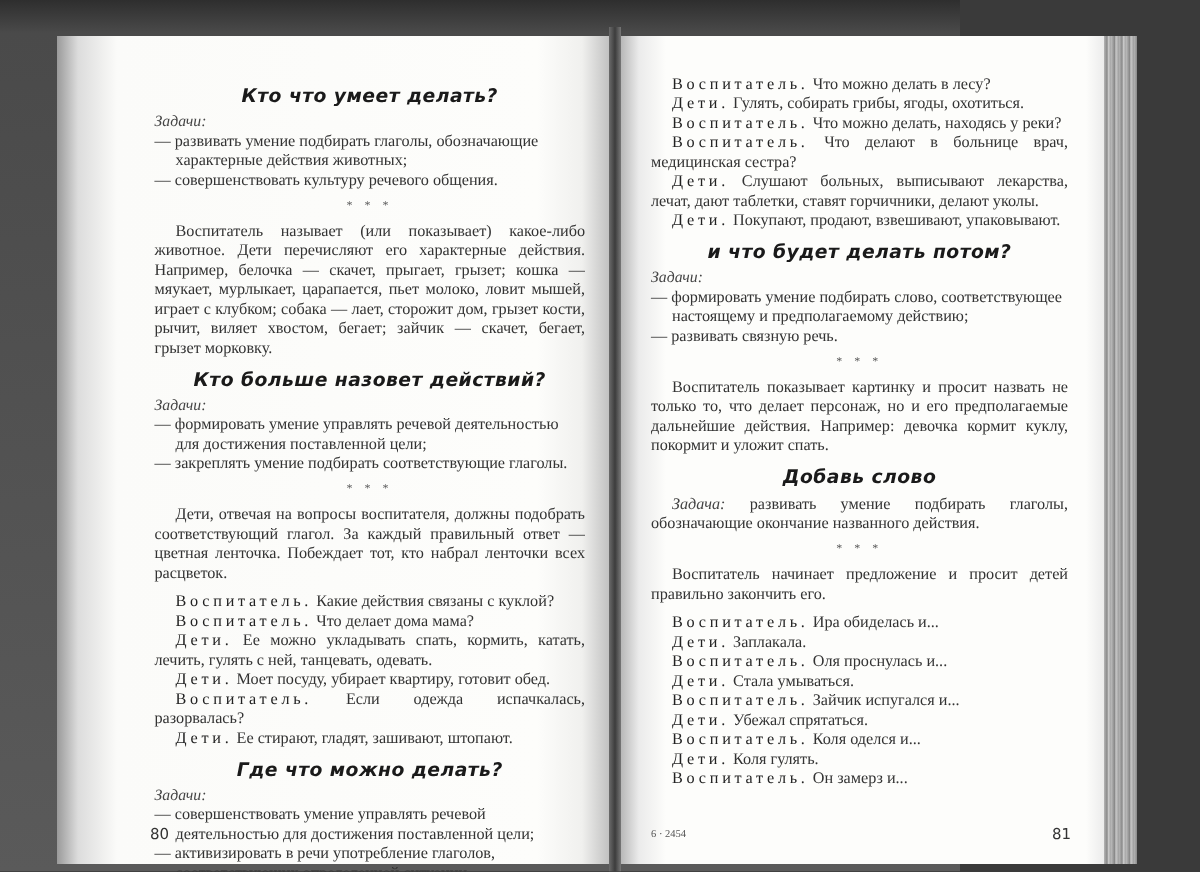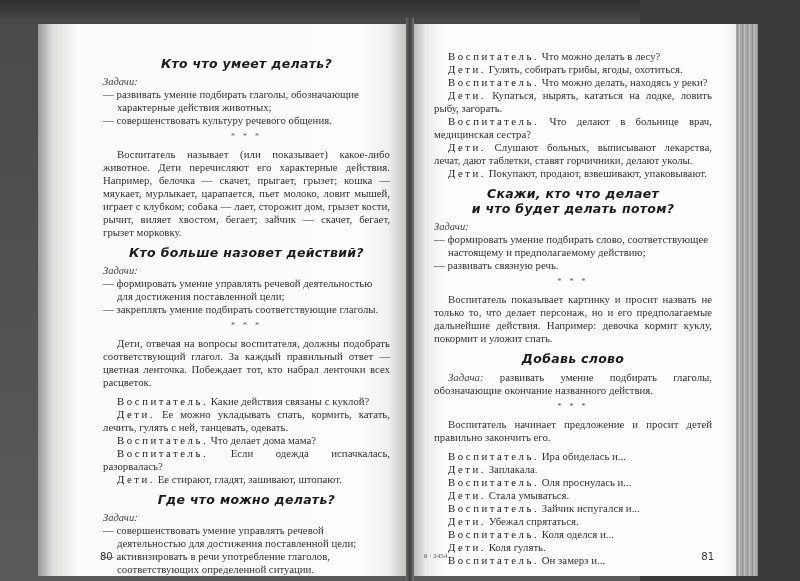--- a/index.html
+++ b/index.html
@@ -64,21 +64,21 @@
   .dline {
     font-size: 10.8px; line-height: 13px; color: #333; margin: 0;
     text-indent: 14px; text-align: justify;
   }
   .speaker { letter-spacing: 2.5px; color: #222; }
   .task-inline { font-size: 10.8px; line-height: 13px; color: #333; margin: 0 0 3px 0; text-indent: 14px; text-align: justify; }
   .task-inline .lbl { font-style: italic; color: #444; }
   .page-num { position: absolute; bottom: 14px; font-family: "DejaVu Sans", sans-serif; font-size: 10px; color: #333; }
   .page-left .page-num { left: 62px; }
   .page-right .page-num { right: 22px; }
-  .signature { position: absolute; bottom: 16px; left: 10px; font-size: 7px; color: #555; margin-top: 22px; }
+  .signature { position: absolute; bottom: 16px; left: 20px; font-size: 7px; color: #555; margin-top: 22px; }
 </style>
 </head>
 <body>
 
 <div class="scan">
 
   <div class="page page-left">
 
     <div>
       <div class="heading">Кто что умеет делать?</div>
@@ -91,22 +91,23 @@
 
     <div>
       <div class="heading">Кто больше назовет действий?</div>
       <div class="tasks-label">Задачи:</div>
       <p class="task">формировать умение управлять речевой деятельностью для достижения поставленной цели;</p>
       <p class="task">закреплять умение подбирать соответствующие глаголы.</p>
       <div class="stars">* * *</div>
       <p class="para">Дети, отвечая на вопросы воспитателя, должны подобрать соответствующий глагол. За каждый правильный ответ — цветная ленточка. Побеждает тот, кто набрал ленточки всех расцветок.</p>
       <div class="dialog">
         <p class="dline"><span class="speaker">Воспитатель.</span> <span>Какие действия связаны с куклой?</span></p>
+        <p class="dline"><span class="speaker">Воспитатель.</span> <span>Что делает дома мама?</span></p>
         <p class="dline"><span class="speaker">Дети.</span> <span>Ее можно укладывать спать, кормить, катать, лечить, гулять с ней, танцевать, одевать.</span></p>
-        <p class="dline"><span class="speaker">Воспитатель.</span> <span>Что делает дома мама?</span></p>
+        <p class="dline"><span class="speaker">Дети.</span> <span>Моет посуду, убирает квартиру, готовит обед.</span></p>
         <p class="dline"><span class="speaker">Воспитатель.</span> <span>Если одежда испачкалась, разорвалась?</span></p>
         <p class="dline"><span class="speaker">Дети.</span> <span>Ее стирают, гладят, зашивают, штопают.</span></p>
       </div>
     </div>
 
     <div>
       <div class="heading">Где что можно делать?</div>
       <div class="tasks-label">Задачи:</div>
       <p class="task">совершенствовать умение управлять речевой деятельностью для достижения поставленной цели;</p>
       <p class="task">активизировать в речи употребление глаголов, соответствующих определенной ситуации.</p>
@@ -117,29 +118,27 @@
   </div>
 
   <div class="spine"></div>
 
   <div class="page page-right">
 
     <div class="dialog">
       <p class="dline"><span class="speaker">Воспитатель.</span> <span>Что можно делать в лесу?</span></p>
       <p class="dline"><span class="speaker">Дети.</span> <span>Гулять, собирать грибы, ягоды, охотиться.</span></p>
       <p class="dline"><span class="speaker">Воспитатель.</span> <span>Что можно делать, находясь у реки?</span></p>
-      <p class="dline"><span class="speaker">Дети.</span> <span>Купаться, нырять, кататься на лодке, ловить рыбу, загорать.</span></p>
       <p class="dline"><span class="speaker">Воспитатель.</span> <span>Что делают в больнице врач, медицинская сестра?</span></p>
       <p class="dline"><span class="speaker">Дети.</span> <span>Слушают больных, выписывают лекарства, лечат, дают таблетки, ставят горчичники, делают уколы.</span></p>
       <p class="dline"><span class="speaker">Дети.</span> <span>Покупают, продают, взвешивают, упаковывают.</span></p>
     </div>
 
     <div>
       <div class="heading">
-        <span class="line">Скажи, кто что делает</span>
         <span class="line">и что будет делать потом?</span>
       </div>
       <div class="tasks-label">Задачи:</div>
       <p class="task">формировать умение подбирать слово, соответствующее настоящему и предполагаемому действию;</p>
       <p class="task">развивать связную речь.</p>
       <div class="stars">* * *</div>
       <p class="para">Воспитатель показывает картинку и просит назвать не только то, что делает персонаж, но и его предполагаемые дальнейшие действия. Например: девочка кормит куклу, покормит и уложит спать.</p>
     </div>
 
     <div>

